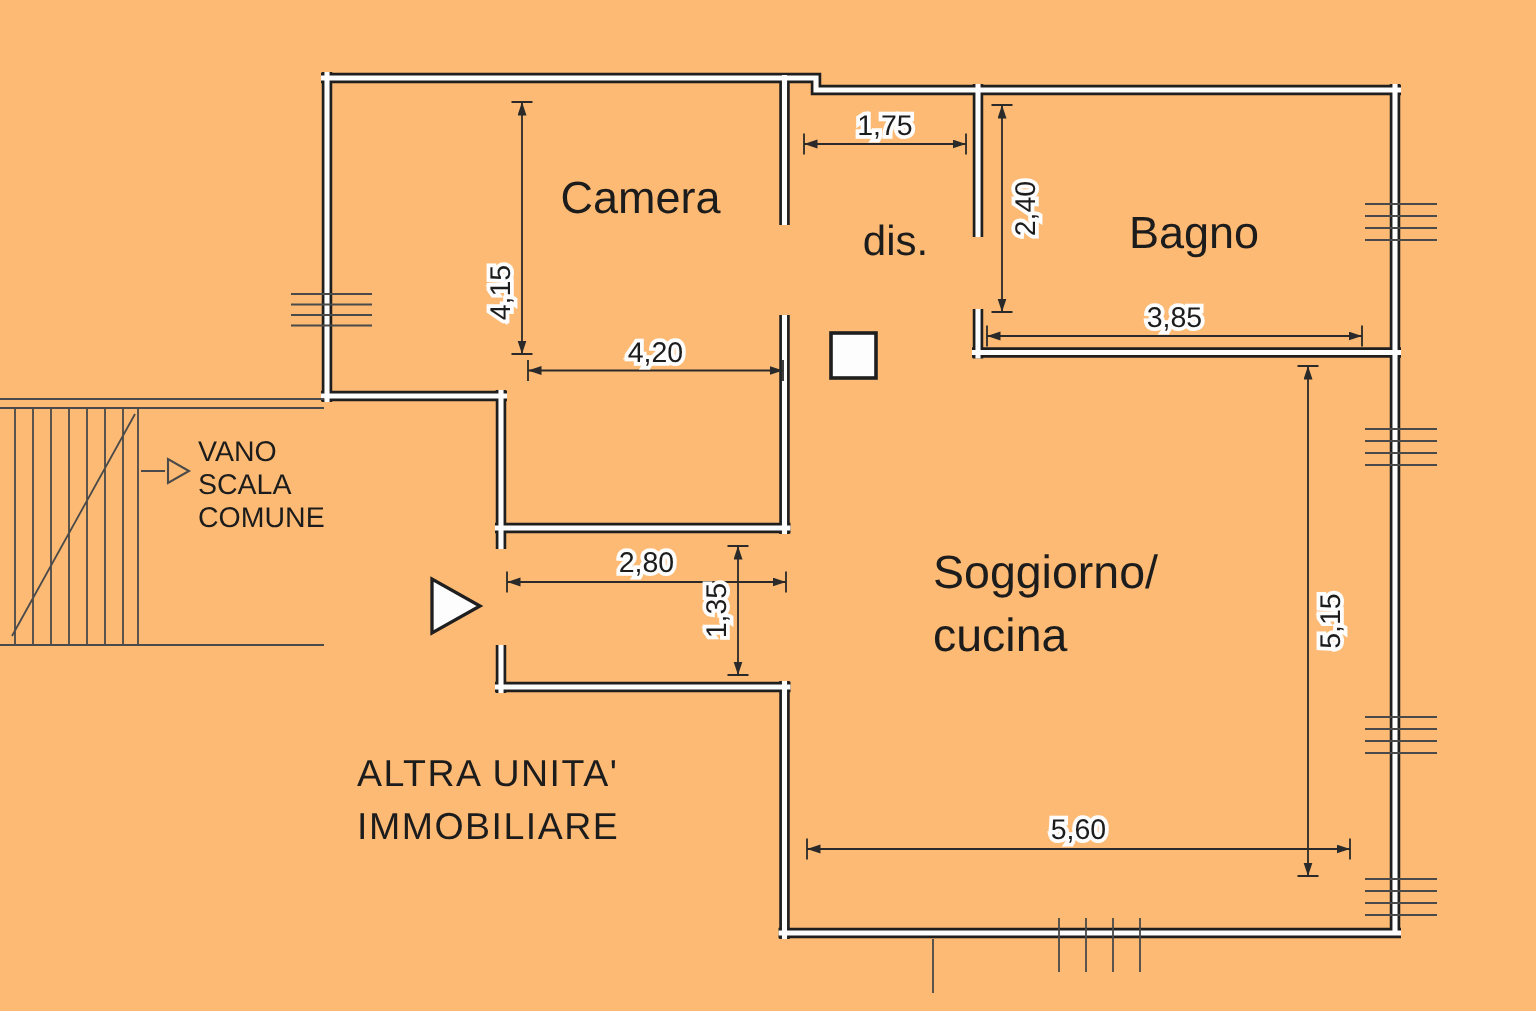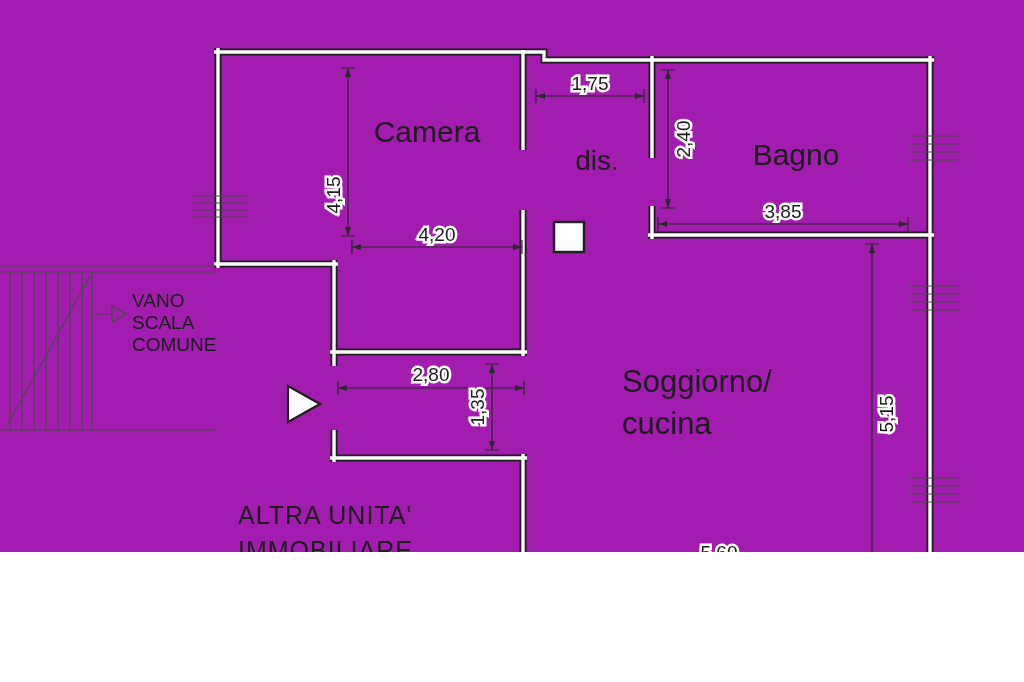--- a/index.html
+++ b/index.html
@@ -1,16 +1,16 @@
 <!DOCTYPE html>
 <html><head>
 <meta charset="utf-8">
 <style>
   html,body{margin:0;padding:0;background:#ffffff;}
-  .page{position:relative;width:1024px;height:552px;background:#a21caf;overflow:hidden;}
+  .page{position:relative;width:1024px;height:674px;background:#fdba74;overflow:hidden;}
   svg{position:absolute;left:0;top:0;}
   .wall-b{stroke:#1f1f1f;stroke-width:7;fill:none;stroke-linecap:butt;}
   .wall-w{stroke:#fdfdfd;stroke-width:3.4;fill:none;stroke-linecap:butt;}
   .thin{stroke:#4a4a4a;stroke-width:1.2;fill:none;}
   .dim{stroke:#2a2a2a;stroke-width:1.2;fill:none;}
   .pillar{stroke:#1f1f1f;stroke-width:2.4;fill:#fdfdfd;}
   .door-tri{stroke:#1f1f1f;stroke-width:2.2;fill:#fdfdfd;}
   .stair-tri{stroke:#4a4a4a;stroke-width:1.4;fill:none;}
   text{font-family:"Liberation Sans", sans-serif;fill:#1c1c1c;}
   .room{font-size:30px;}

